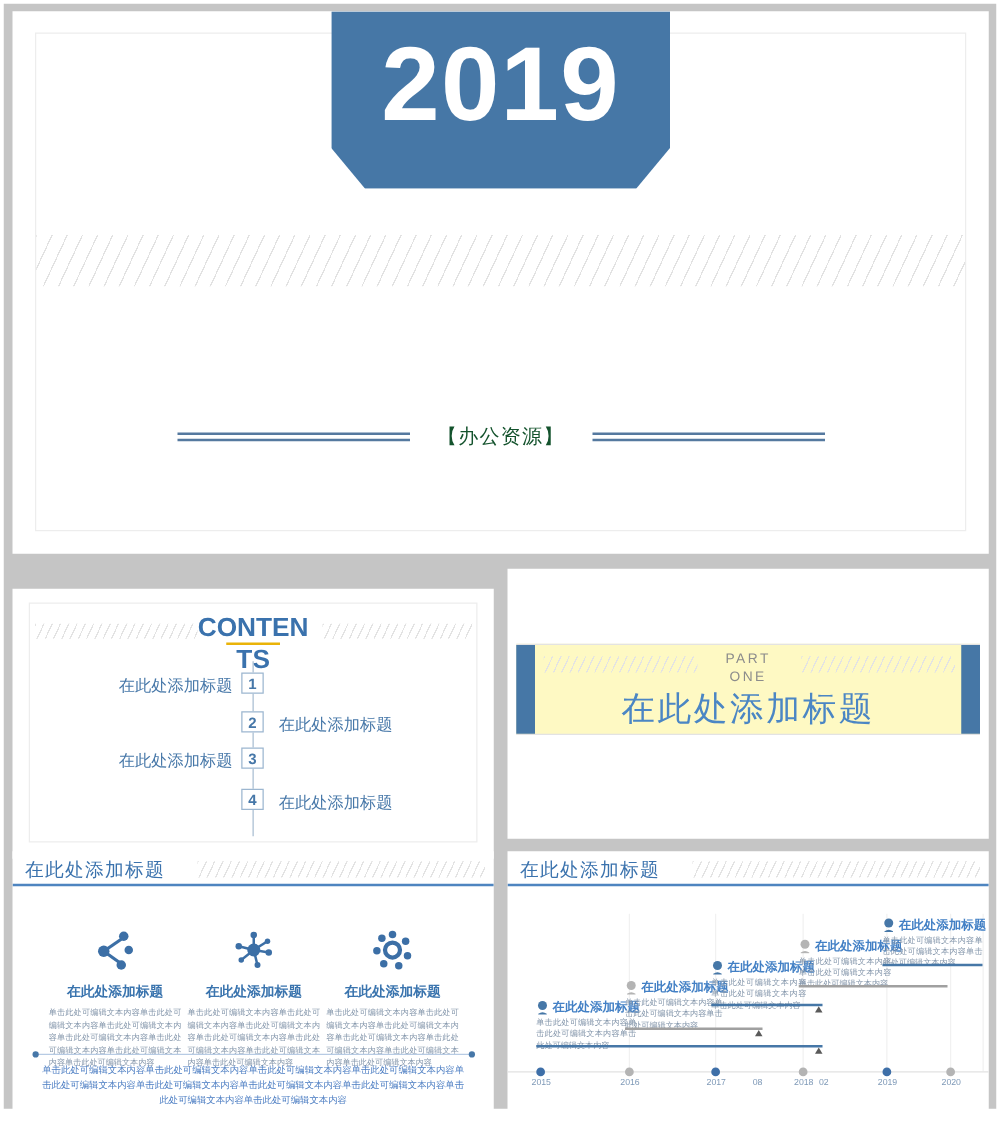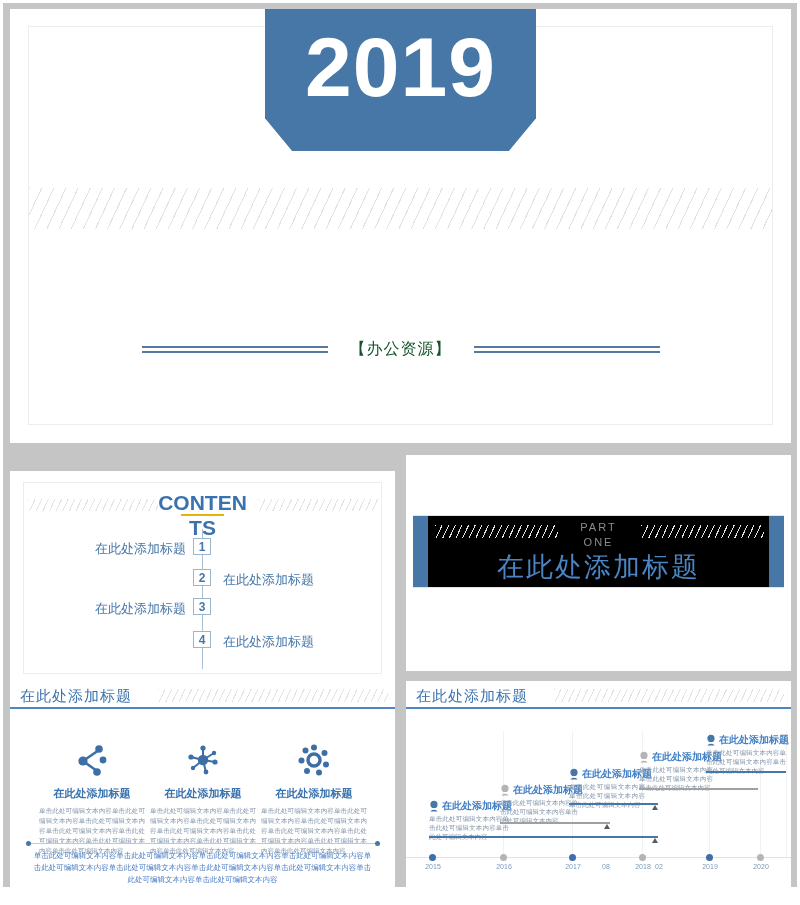--- a/index.html
+++ b/index.html
@@ -33,21 +33,21 @@
   .contents-hatch-r { position:absolute; left:248px; top:28px; width:120px; height:12px; }
   .contents-vline { position:absolute; left:192px; top:58px; width:1px; height:140px; background:#a9bed2; }
   .num-box { position:absolute; left:183px; width:18px; height:17px; background:#fff; border:1px solid #9cb6d0;
     color:#4677a8; font-size:12px; font-weight:bold; display:flex; align-items:center; justify-content:center; }
   .item-label { position:absolute; font-size:13px; color:#4677a8; white-space:nowrap; }
   .item-label.left  { right:209px; text-align:right; }
   .item-label.right { left:213px; }
 
   
   .slide-part { left:406px; top:455px; width:385px; height:216px; }
-  .part-band { position:absolute; left:7px; top:60px; width:371px; height:73px; background:#000000;
+  .part-band { position:absolute; left:7px; top:60px; width:371px; height:73px; background:#fef9c3;
     border-top:1px solid #e3e3e3; border-bottom:1px solid #e3e3e3; }
   .part-bar { position:absolute; top:0; width:15px; height:100%; background:#4677a6; }
   .part-bar.l { left:0; } .part-bar.r { right:0; }
   .part-eyebrow { position:absolute; left:0; top:4px; width:100%; text-align:center;
     font-size:11px; color:#8c8c8c; letter-spacing:2px; line-height:1.35; }
   .part-hatch-l { position:absolute; left:22px;  top:9px; width:123px; height:13px; }
   .part-hatch-r { position:absolute; left:228px; top:9px; width:123px; height:13px; }
   .part-title { position:absolute; left:0; top:33px; width:100%; text-align:center;
     font-size:27px; color:#4b86c4; letter-spacing:2px; }
 

